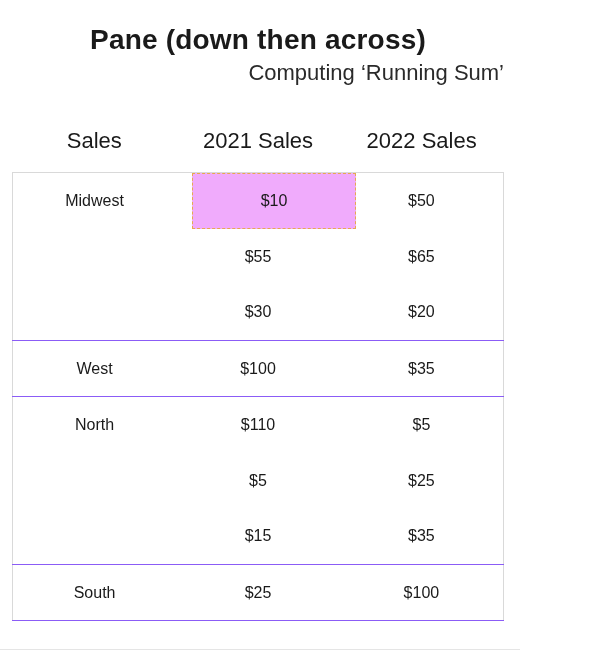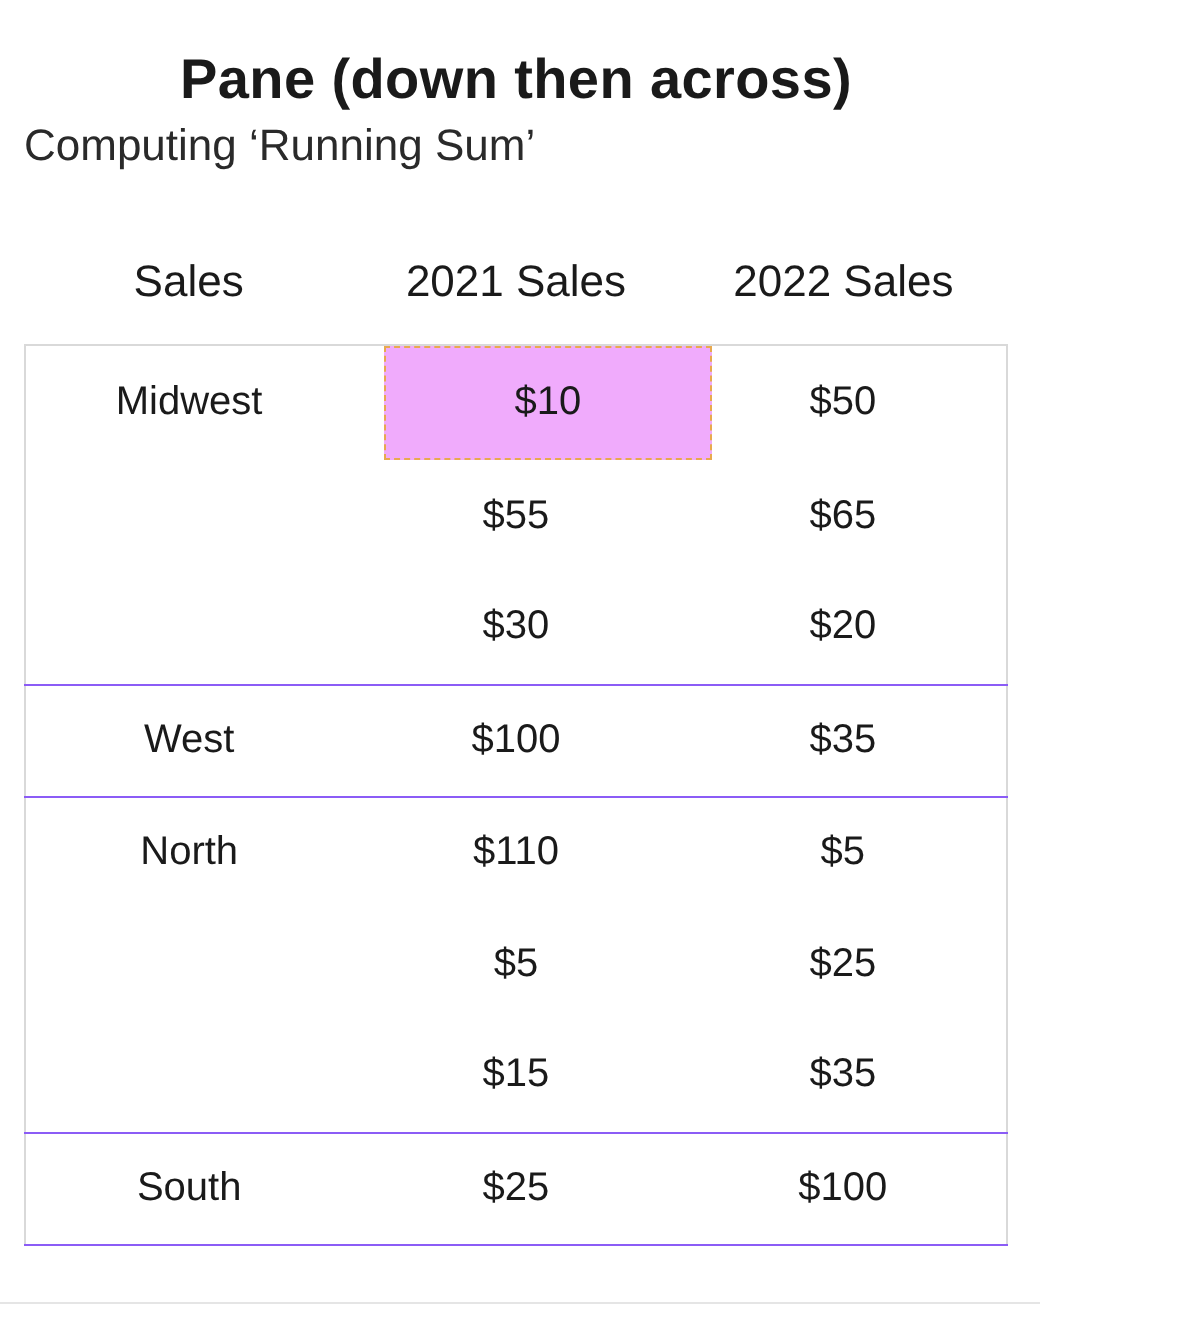--- a/index.html
+++ b/index.html
@@ -17,41 +17,41 @@
     border-bottom: 1px solid #e5e5e5;
   }
   .title {
     text-align: center;
     font-weight: 700;
     font-size: 28px;
     letter-spacing: 0.2px;
     margin: 0;
   }
   .subtitle {
-    text-align: left;
+    text-align: right;
     font-weight: 400;
     font-size: 22px;
     margin: 4px 0 32px 0;
     color: #2a2a2a;
   }
   .tbl {
     width: 100%;
     border-collapse: collapse;
     table-layout: fixed;
   }
   .tbl th {
     font-weight: 400;
     font-size: 22px;
     text-align: center;
     padding: 10px 8px 18px 8px;
     border: none;
     color: #1a1a1a;
   }
   .tbl td {
-    font-size: 20px;
+    font-size: 16px;
     text-align: center;
     padding: 0;
     height: 56px;
     vertical-align: middle;
     border: none;
     position: relative;
   }
   
   .tbl td.cell {
     border-left: 1px solid #d9d9d9;

